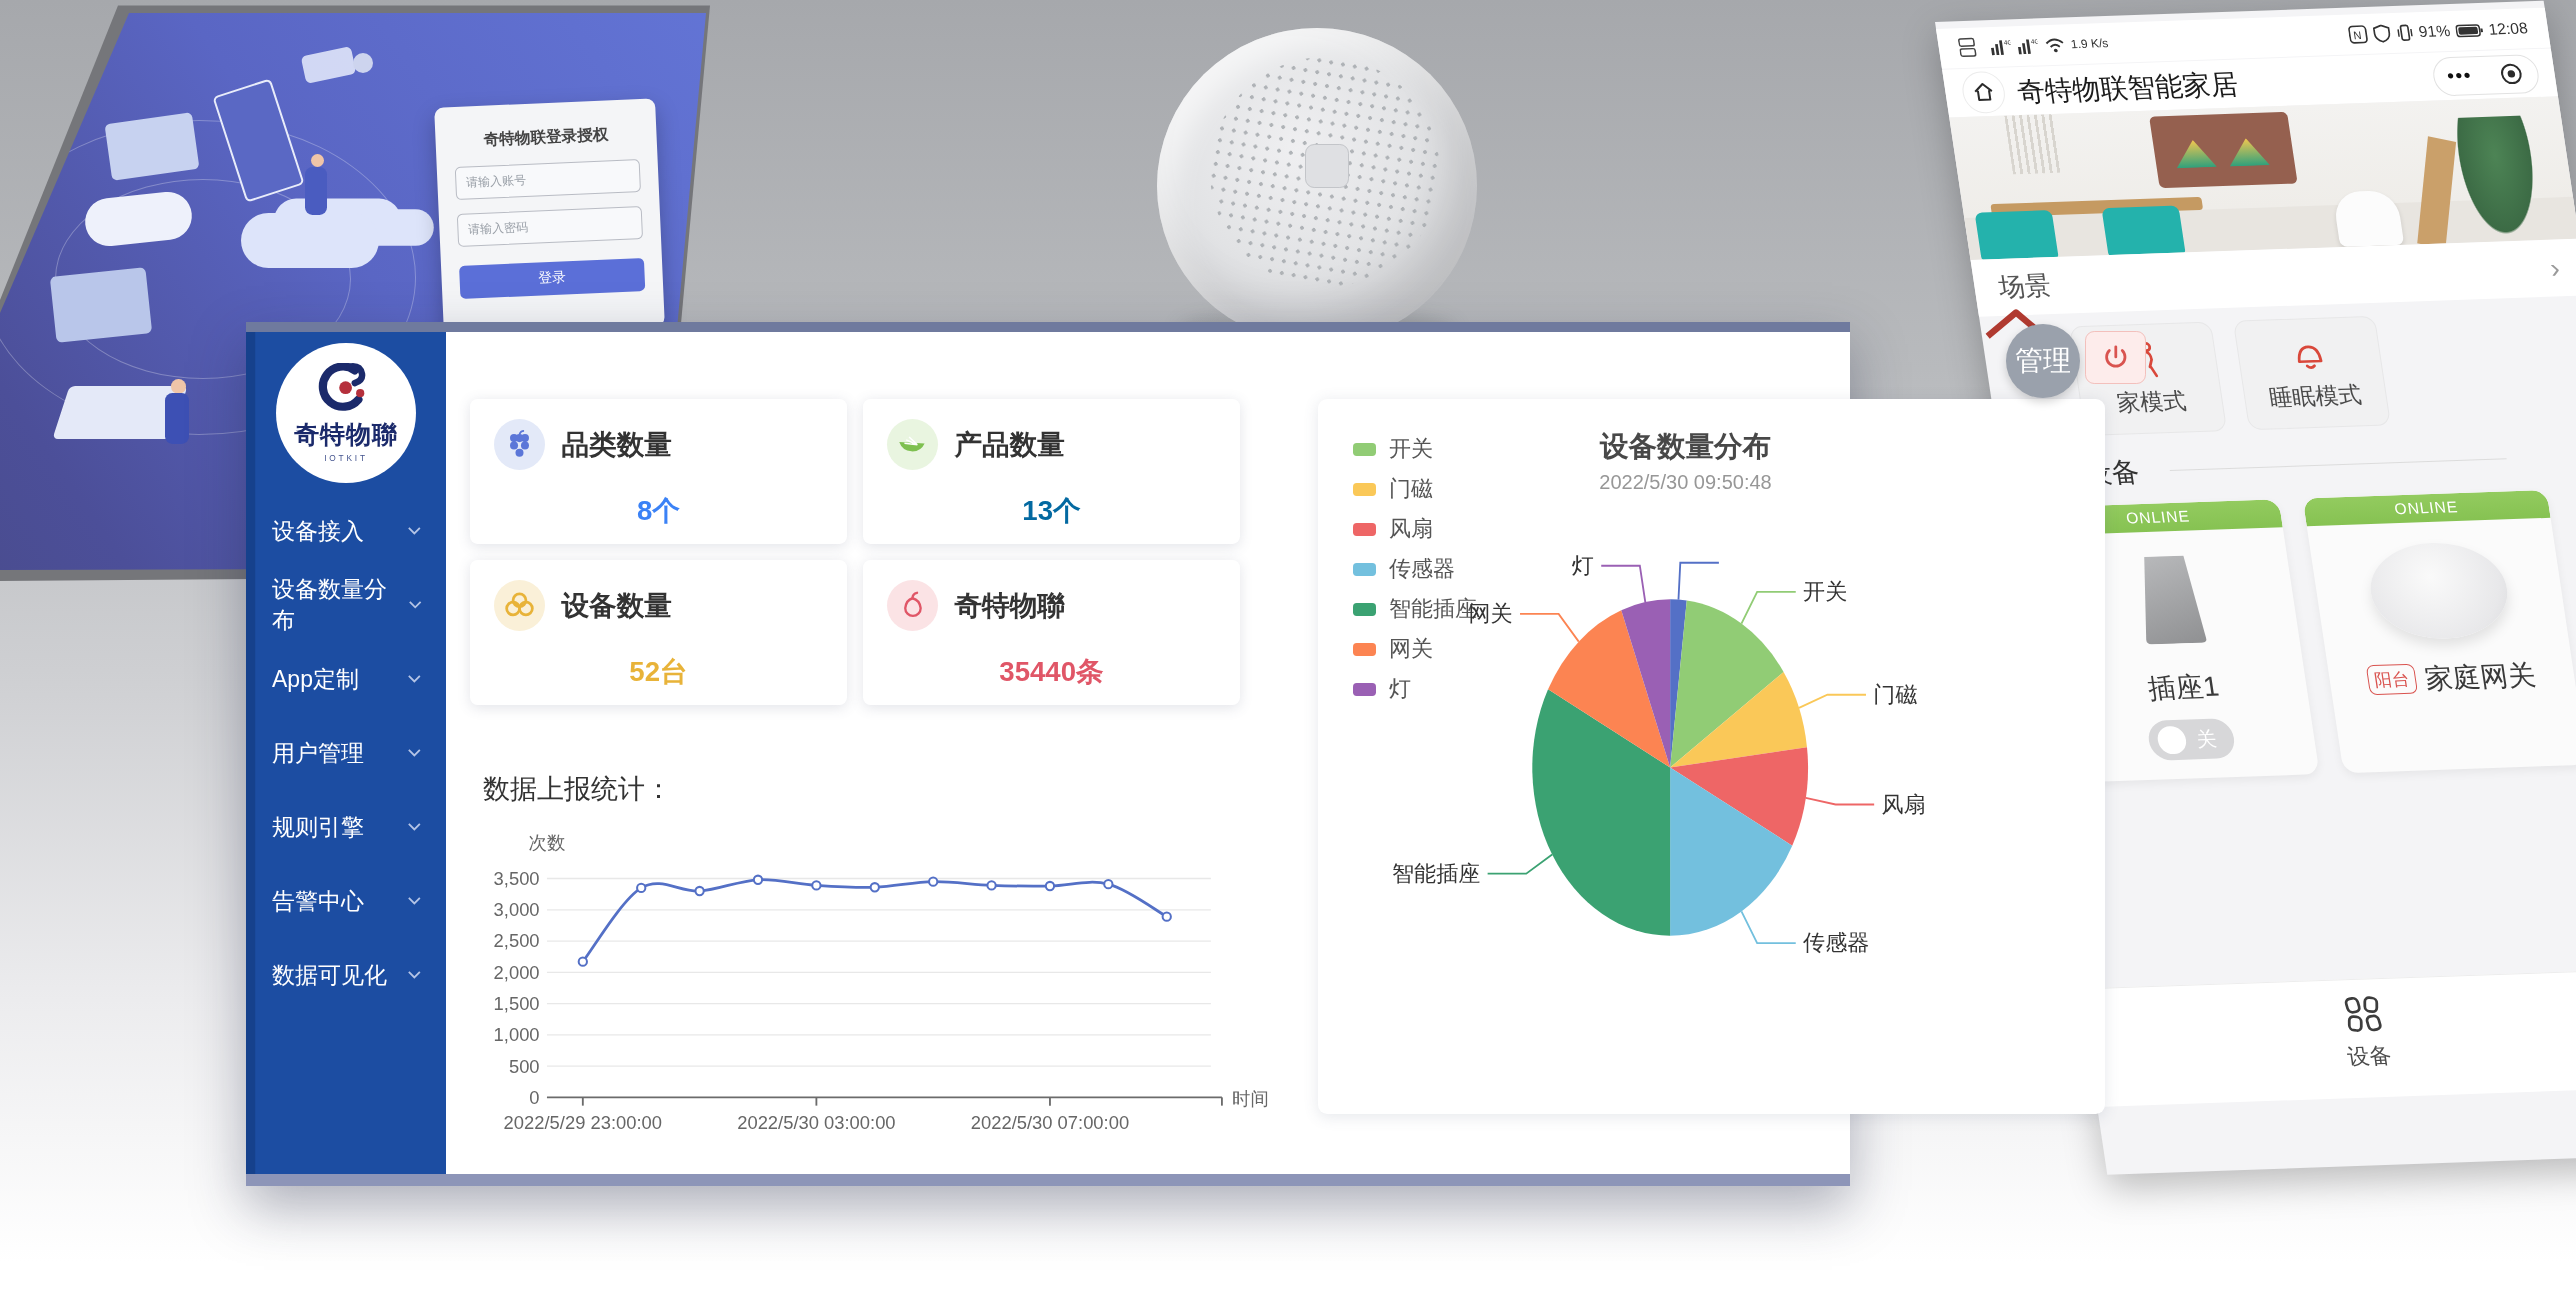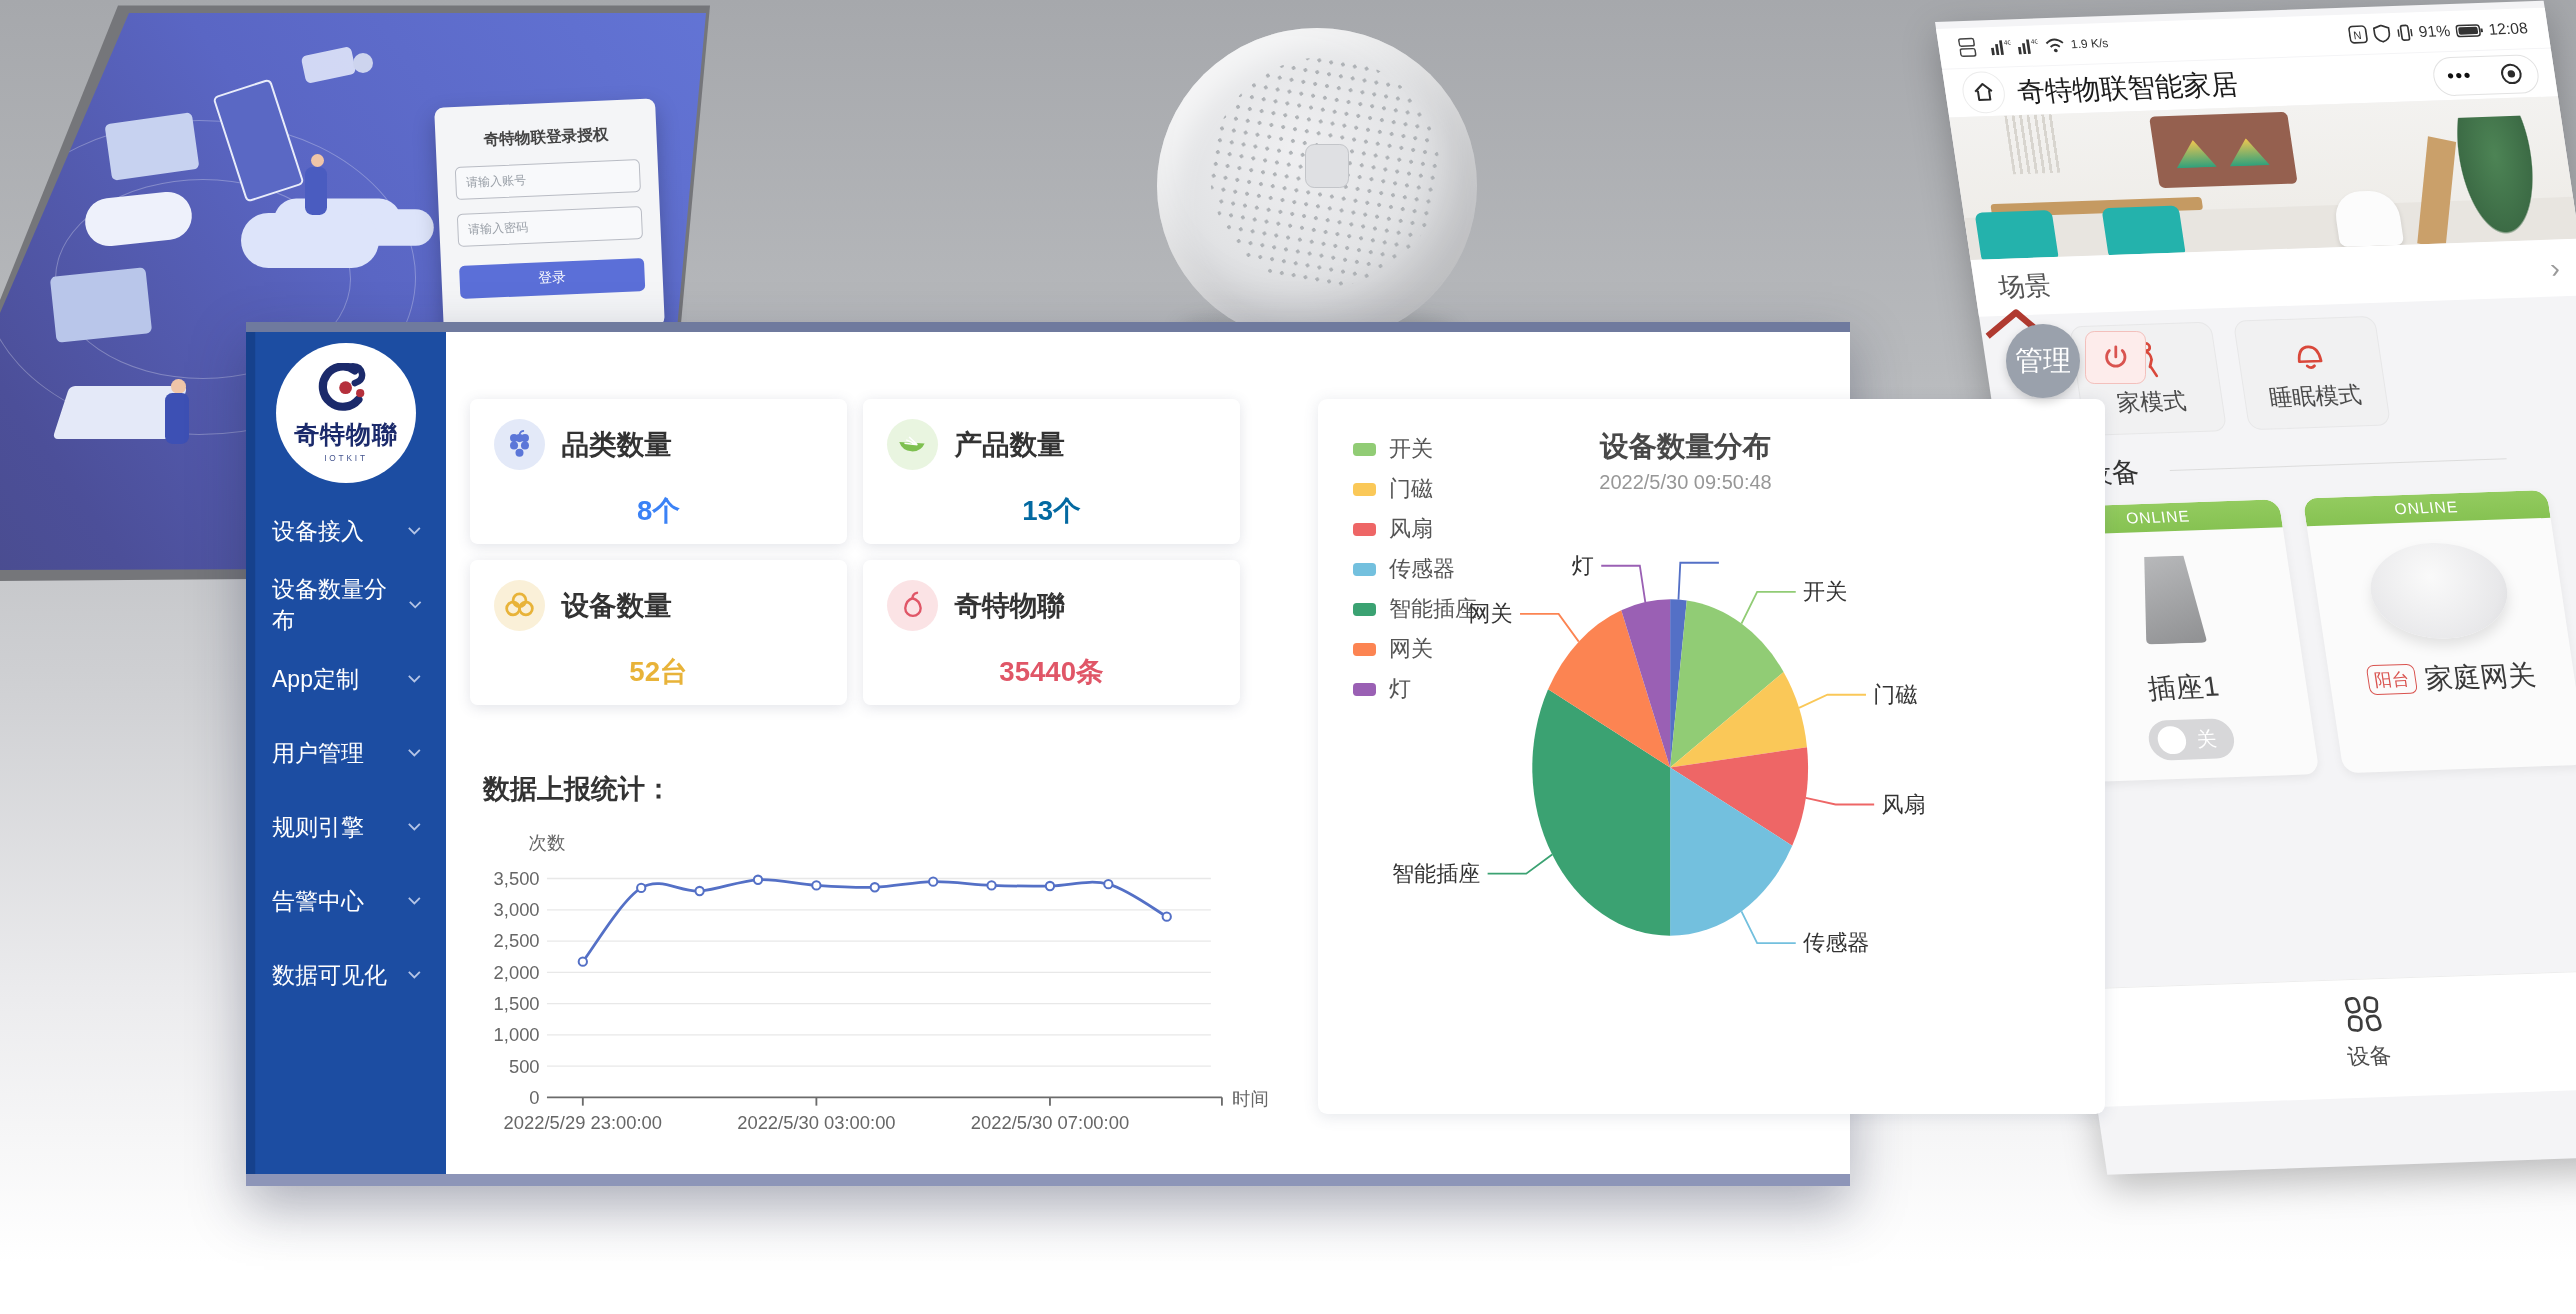--- a/index.html
+++ b/index.html
@@ -102,21 +102,21 @@
   .menu-item .chev{margin-left:auto;opacity:.85;}
   .main{left:200px;top:0;right:0;bottom:0;}
   .cards-col{left:24px;top:67px;width:838px;display:grid;grid-template-columns:377px 377px;
     grid-column-gap:61px;grid-row-gap:42px;gap:16px;}
   .stat-card{height:145px;background:#fff;border-radius:7.4px;box-shadow:0 2.8px 13px rgba(80,90,120,.16);
     padding:20px 24px;box-sizing:border-box;}
   .stat-head{display:flex;align-items:center;gap:16.5px;}
   .stat-icon{width:51px;height:51px;border-radius:50%;display:flex;align-items:center;justify-content:center;}
   .stat-title{font-size:27.6px;font-weight:bold;color:#333;}
   .stat-value{text-align:center;margin-top:22px;font-size:27.6px;font-weight:bold;}
-  .report-label{left:37px;top:439px;font-size:27px;font-weight:bold;color:#333;}
+  .report-label{left:37px;top:439px;font-size:27px;font-weight:normal;color:#333;}
   .line-svg{left:9.2px;top:482px;}
   .pie-card{left:872px;top:67px;width:787px;height:715px;background:#fff;border-radius:9.2px;
     box-shadow:0 2.8px 14.7px rgba(80,90,120,.14);}
   .pie-legend{left:35px;top:35px;}
   .legend-item{display:flex;align-items:center;gap:13px;margin-bottom:10px;}
   .legend-swatch{width:23px;height:13px;border-radius:3.7px;}
   .legend-label{font-size:22px;color:#555;}
   .pie-head{left:0;top:29px;width:735px;text-align:center;}
   .pie-title{font-size:28.5px;font-weight:bold;color:#484848;}
   .pie-sub{margin-top:5px;font-size:20px;color:#979797;}

